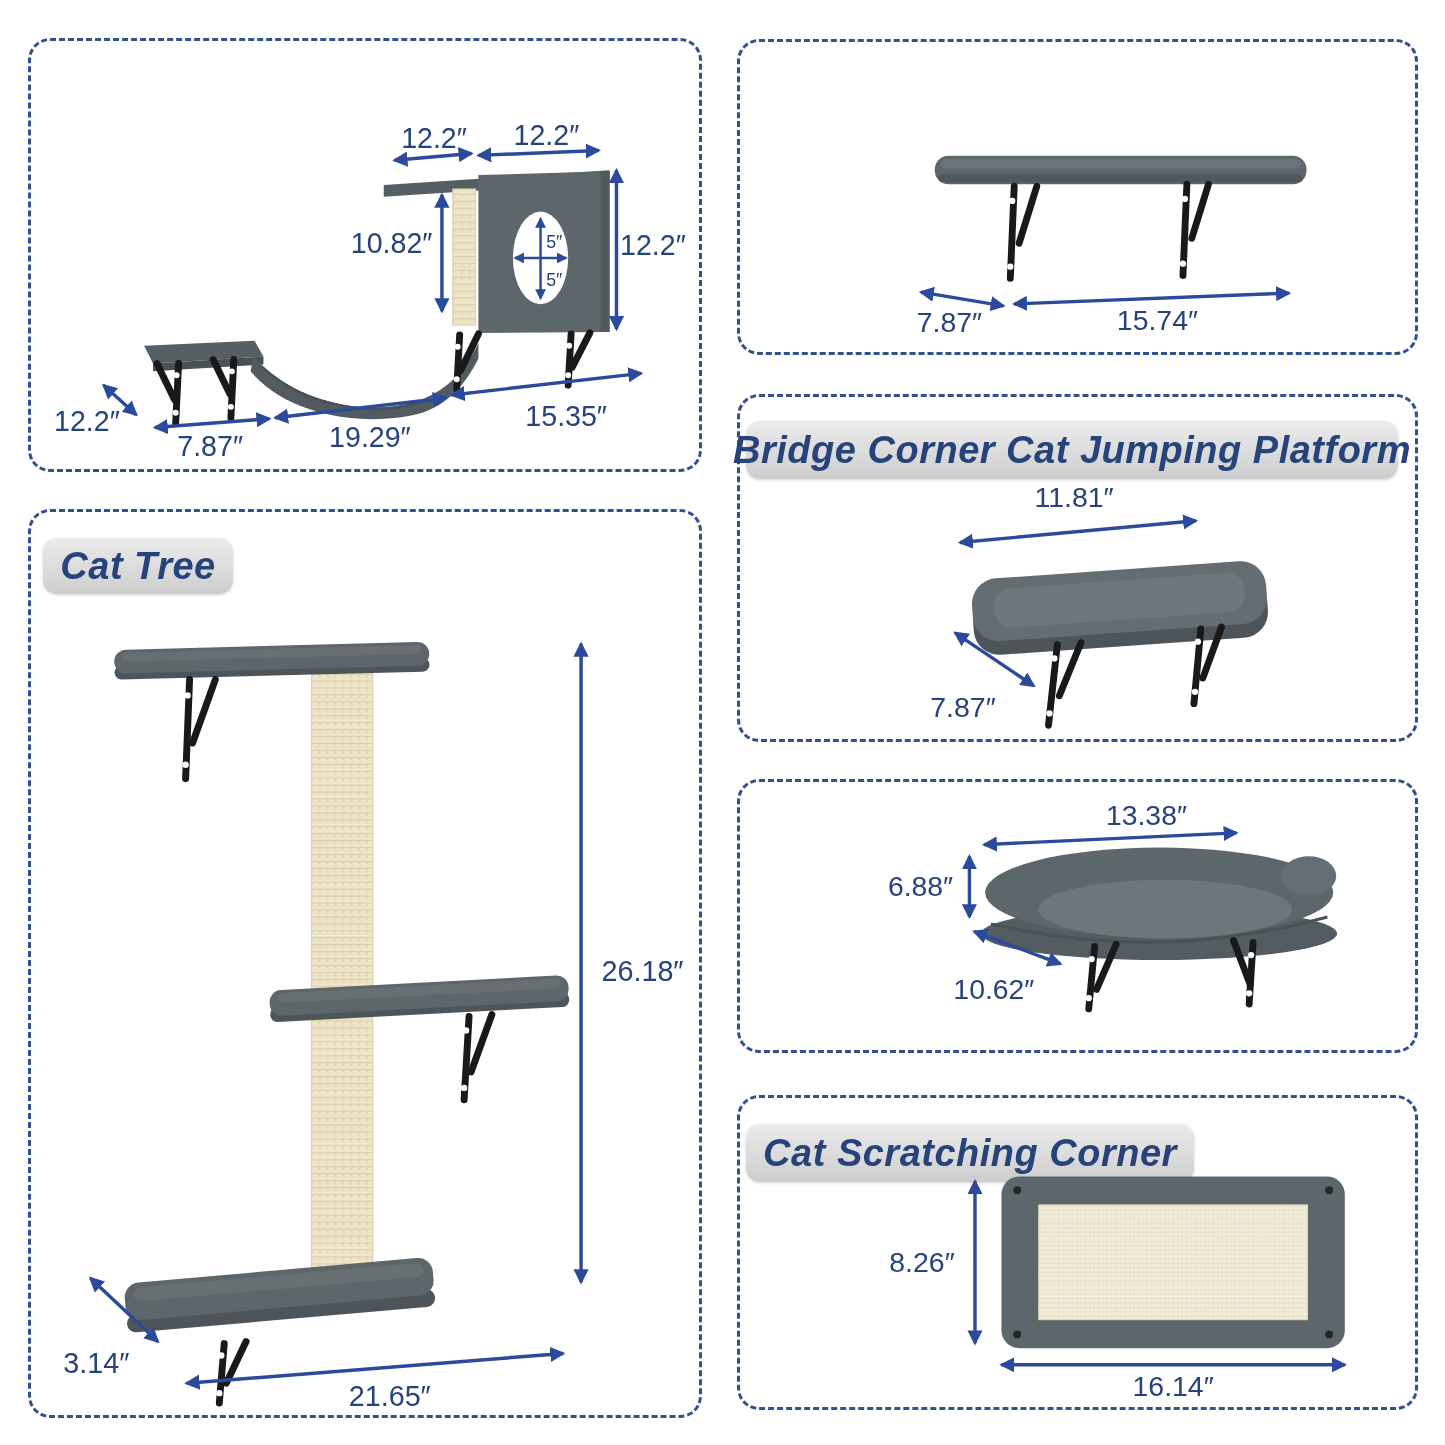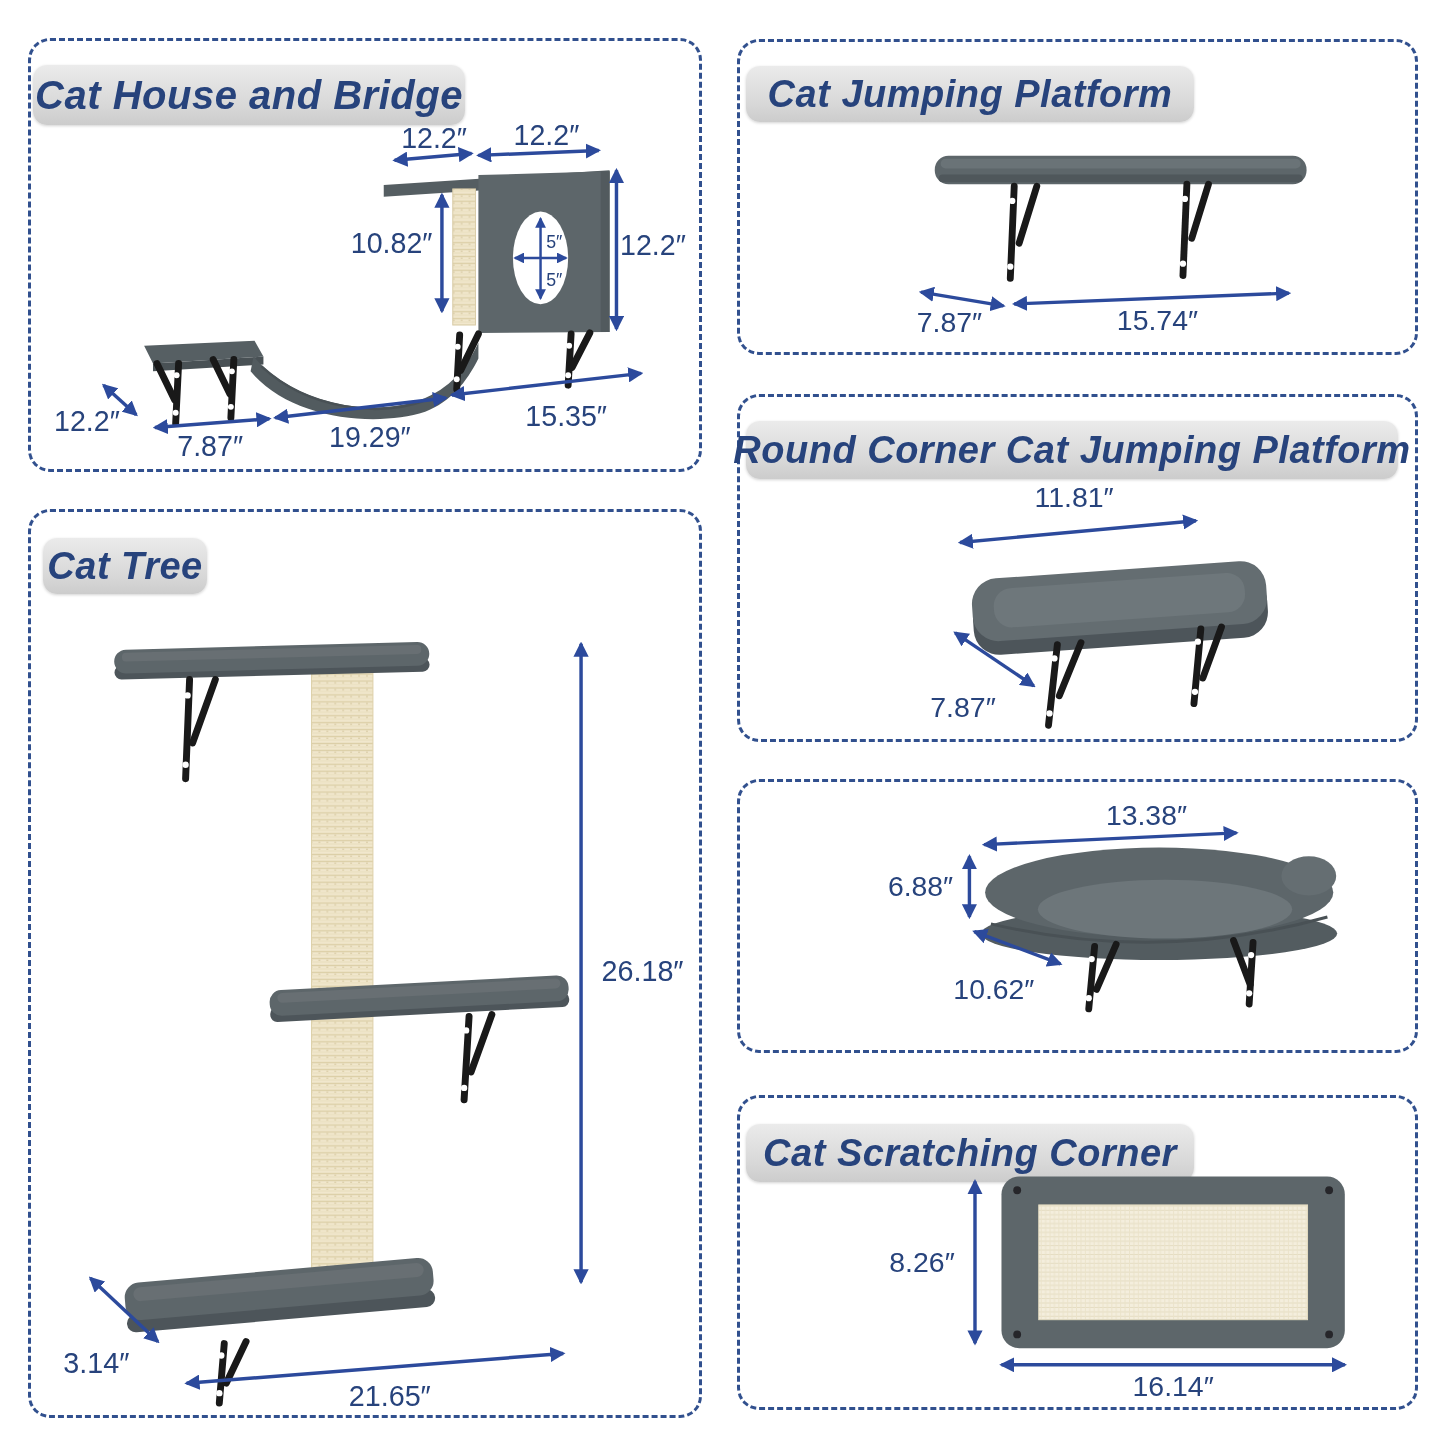--- a/index.html
+++ b/index.html
@@ -38,23 +38,20 @@
       </pattern>
       <pattern id="weave" width="9" height="9" patternUnits="userSpaceOnUse">
         <rect width="9" height="9" fill="#f4eedd"></rect>
         <path d="M0,2 H9 M0,6.5 H9" stroke="#e4dcc1" stroke-width="1.2"></path>
         <path d="M2,0 V9 M6.5,0 V9" stroke="#ebe3ca" stroke-width="1"></path>
       </pattern>
     </defs>
   </svg>
 
   <div class="panel" style="left:28px;top:38px;width:674px;height:434px">
-    <div class="pill" style="left:2px;top:24px;width:432px;height:60px">
-      <span style="font-size:40px">Cat House and Bridge</span>
-    </div>
     <svg class="art" viewBox="0 0 674 434">
       <g>
 
         <polygon points="356,146 585,131 585,143 356,158" fill="#555e62"></polygon>
 
         <polygon points="452,136 585,132 585,295 452,296" fill="#5d666a"></polygon>
         <polygon points="576,132 585,132 585,295 576,295" fill="#525a5e"></polygon>
 
         <rect x="426" y="150" width="23" height="138" fill="url(#sisal)" stroke="#d8cba6" stroke-width="1"></rect>
 
@@ -110,23 +107,20 @@
         <text class="dt" x="180" y="421">7.87″</text>
         <line class="dim" x1="246" y1="382" x2="419" y2="362" marker-start="url(#as)" marker-end="url(#ae)"></line>
         <text class="dt" x="342" y="412">19.29″</text>
         <line class="dim" x1="425" y1="359" x2="617" y2="337" marker-start="url(#as)" marker-end="url(#ae)"></line>
         <text class="dt" x="541" y="390">15.35″</text>
       </g>
     </svg>
   </div>
 
   <div class="panel" style="left:737px;top:39px;width:681px;height:316px">
-    <div class="pill" style="left:6px;top:24px;width:448px;height:56px">
-      <span style="font-size:38px">Cat Jumping Platform</span>
-    </div>
     <svg class="art" viewBox="0 0 681 316">
       <g>
         <rect x="195" y="116" width="379" height="29" rx="14" fill="#5d666a"></rect>
         <rect x="201" y="119" width="367" height="10" rx="5" fill="#6a7377"></rect>
         <rect x="199" y="135" width="371" height="8" rx="4" fill="#4f575b"></rect>
         <g>
           <path class="bracket" d="M276,147 L272,241"></path>
             <path class="bracket" d="M299,147 L281,205"></path>
           <circle cx="274" cy="162" r="3.2" fill="#fff"></circle>
             <circle cx="272" cy="229" r="3.2" fill="#fff"></circle>
@@ -142,21 +136,21 @@
         <line class="dim" x1="181" y1="255" x2="265" y2="269" marker-start="url(#as)" marker-end="url(#ae)"></line>
         <text class="dt" x="210" y="296">7.87″</text>
         <line class="dim" x1="276" y1="267" x2="556" y2="256" marker-start="url(#as)" marker-end="url(#ae)"></line>
         <text class="dt" x="422" y="294">15.74″</text>
       </g>
     </svg>
   </div>
 
   <div class="panel" style="left:737px;top:394px;width:681px;height:348px">
     <div class="pill" style="left:6px;top:24px;width:652px;height:58px">
-      <span style="font-size:38px">Round Corner Cat Jumping Platform</span>
+      <span style="font-size:38px">Bridge Corner Cat Jumping Platform</span>
     </div>
     <svg class="art" viewBox="0 0 681 348">
       <g>
         <g transform="rotate(-4 380 205)">
           <rect x="233" y="192" width="300" height="62" rx="26" fill="#4d555a"></rect>
           <rect x="233" y="176" width="300" height="64" rx="26" fill="#646d71"></rect>
           <rect x="255" y="187" width="256" height="40" rx="18" fill="#6e777b"></rect>
         </g>
         <g>
           <path class="bracket" d="M320,252 L311,334"></path>
@@ -228,21 +222,21 @@
       <g>
         <line class="dim" x1="236" y1="85" x2="236" y2="250" marker-start="url(#as)" marker-end="url(#ae)"></line>
         <text class="dt" x="182" y="177">8.26″</text>
         <line class="dim" x1="263" y1="272" x2="613" y2="272" marker-start="url(#as)" marker-end="url(#ae)"></line>
         <text class="dt" x="438" y="304">16.14″</text>
       </g>
     </svg>
   </div>
 
   <div class="panel" style="left:28px;top:509px;width:674px;height:909px">
-    <div class="pill" style="left:12px;top:26px;width:164px;height:56px">
+    <div class="pill" style="left:12px;top:26px;width:190px;height:56px">
       <span style="font-size:38px">Cat Tree</span>
     </div>
     <svg class="art" viewBox="0 0 674 909">
       <g>
 
         <rect x="283" y="155" width="62" height="630" fill="url(#sisal)" stroke="#ddd0a9" stroke-width="1"></rect>
 
         <g transform="rotate(-1.5 243 150)">
           <rect x="84" y="150" width="318" height="14" rx="7" fill="#4d555a"></rect>
           <rect x="84" y="134" width="318" height="24" rx="12" fill="#5d666a"></rect>

